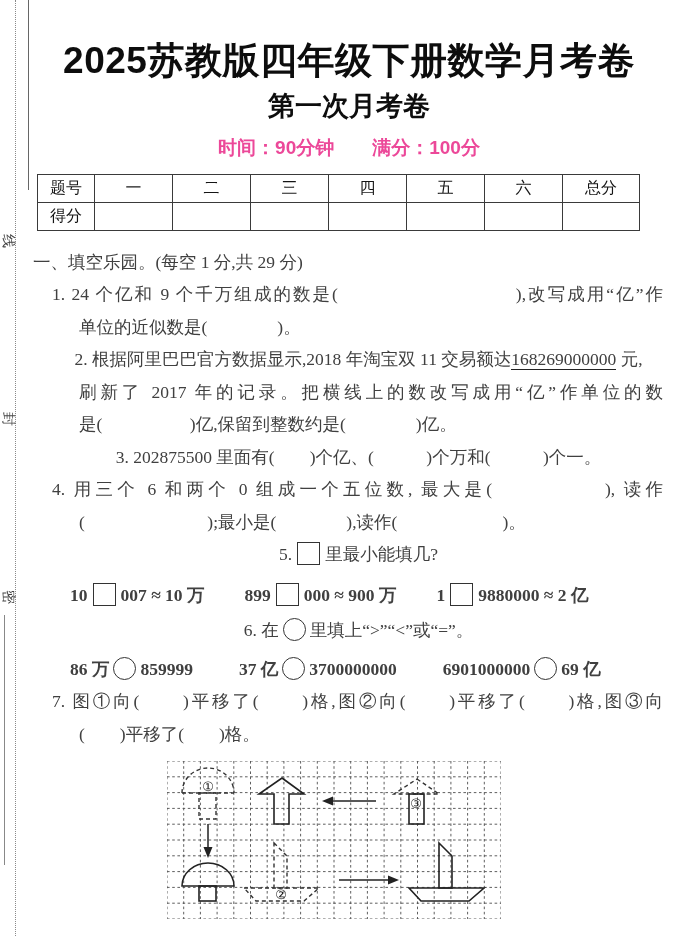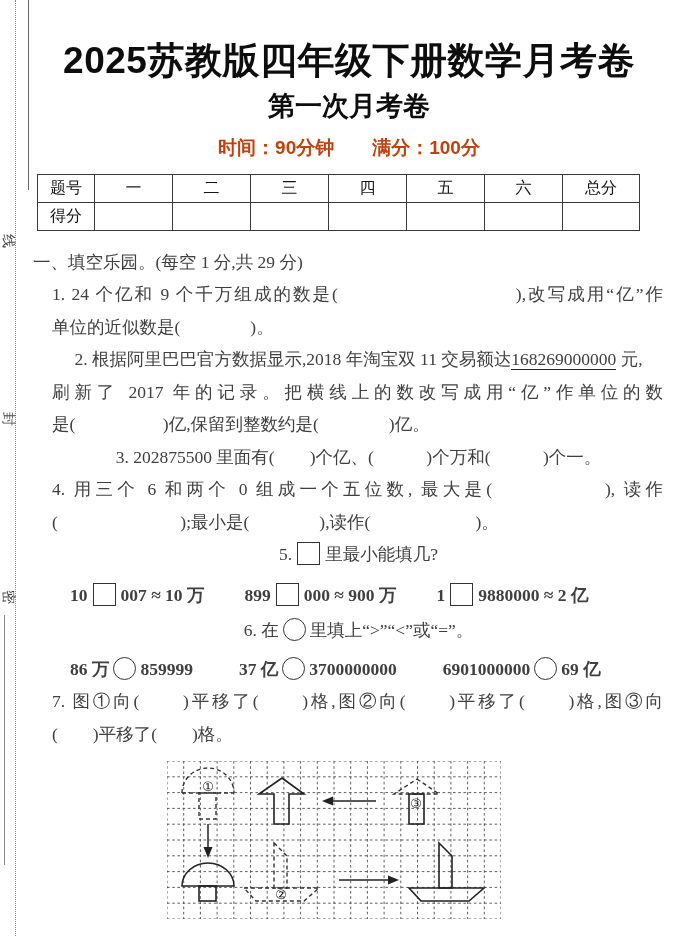--- a/index.html
+++ b/index.html
@@ -32,41 +32,41 @@
     font-weight:900;font-size:37px;line-height:1.15;color:#0d0d0d;letter-spacing:0.5px;
   }
   .subtitle{
     margin-top:5px;text-align:center;
     font-family:Liberation Sans, sans-serif;
     font-weight:900;font-size:27px;color:#0d0d0d;
   }
   .meta{
     margin-top:11px;text-align:center;
     font-family:"Liberation Sans","DejaVu Sans",sans-serif;
-    font-weight:bold;font-size:19px;color:#c2410c;
+    font-weight:bold;font-size:19px;color:#ec4899;
   }
   .meta span{display:inline-block;}
   .meta .gap{width:38px;}
 
   
   table.score{border-collapse:collapse;margin:13px 0 0 4px;table-layout:fixed;padding-left:34px;}
   table.score td{
     border:1.6px solid #3a3a3a;height:27px;text-align:center;vertical-align:middle;
     font-size:16px;padding:0;
   }
   td.w-first{width:56px;}
   td.w-col{width:77px;}
   td.w-last{width:76px;}
 
   
   .questions{margin-top:15px;font-size:17.5px;line-height:32.5px;color:#404040;}
   .qline{white-space:nowrap;}
   .sec{margin-left:0;}
   .l1{margin-left:19px;text-align:center;}
-  .l2{margin-left:19px;}
+  .l2{margin-left:46px;}
   .stretch{white-space:normal;text-align:justify;text-align-last:justify;margin-right:2px;}
   .u{border-bottom:1.2px solid #222;padding-bottom:0px;}
 
   .blank-box{display:inline-block;width:21px;height:21px;border:1.6px solid #333;
     vertical-align:-5px;margin:0 5px;background:#fff;}
   .blank-circle{display:inline-block;width:21px;height:21px;border:1.6px solid #333;border-radius:50%;
     vertical-align:-5px;margin:0 4px;background:#fff;}
 
   .items{margin-left:37px;display:flex;align-items:center;font-weight:bold;}
   .items .it{white-space:nowrap;}

